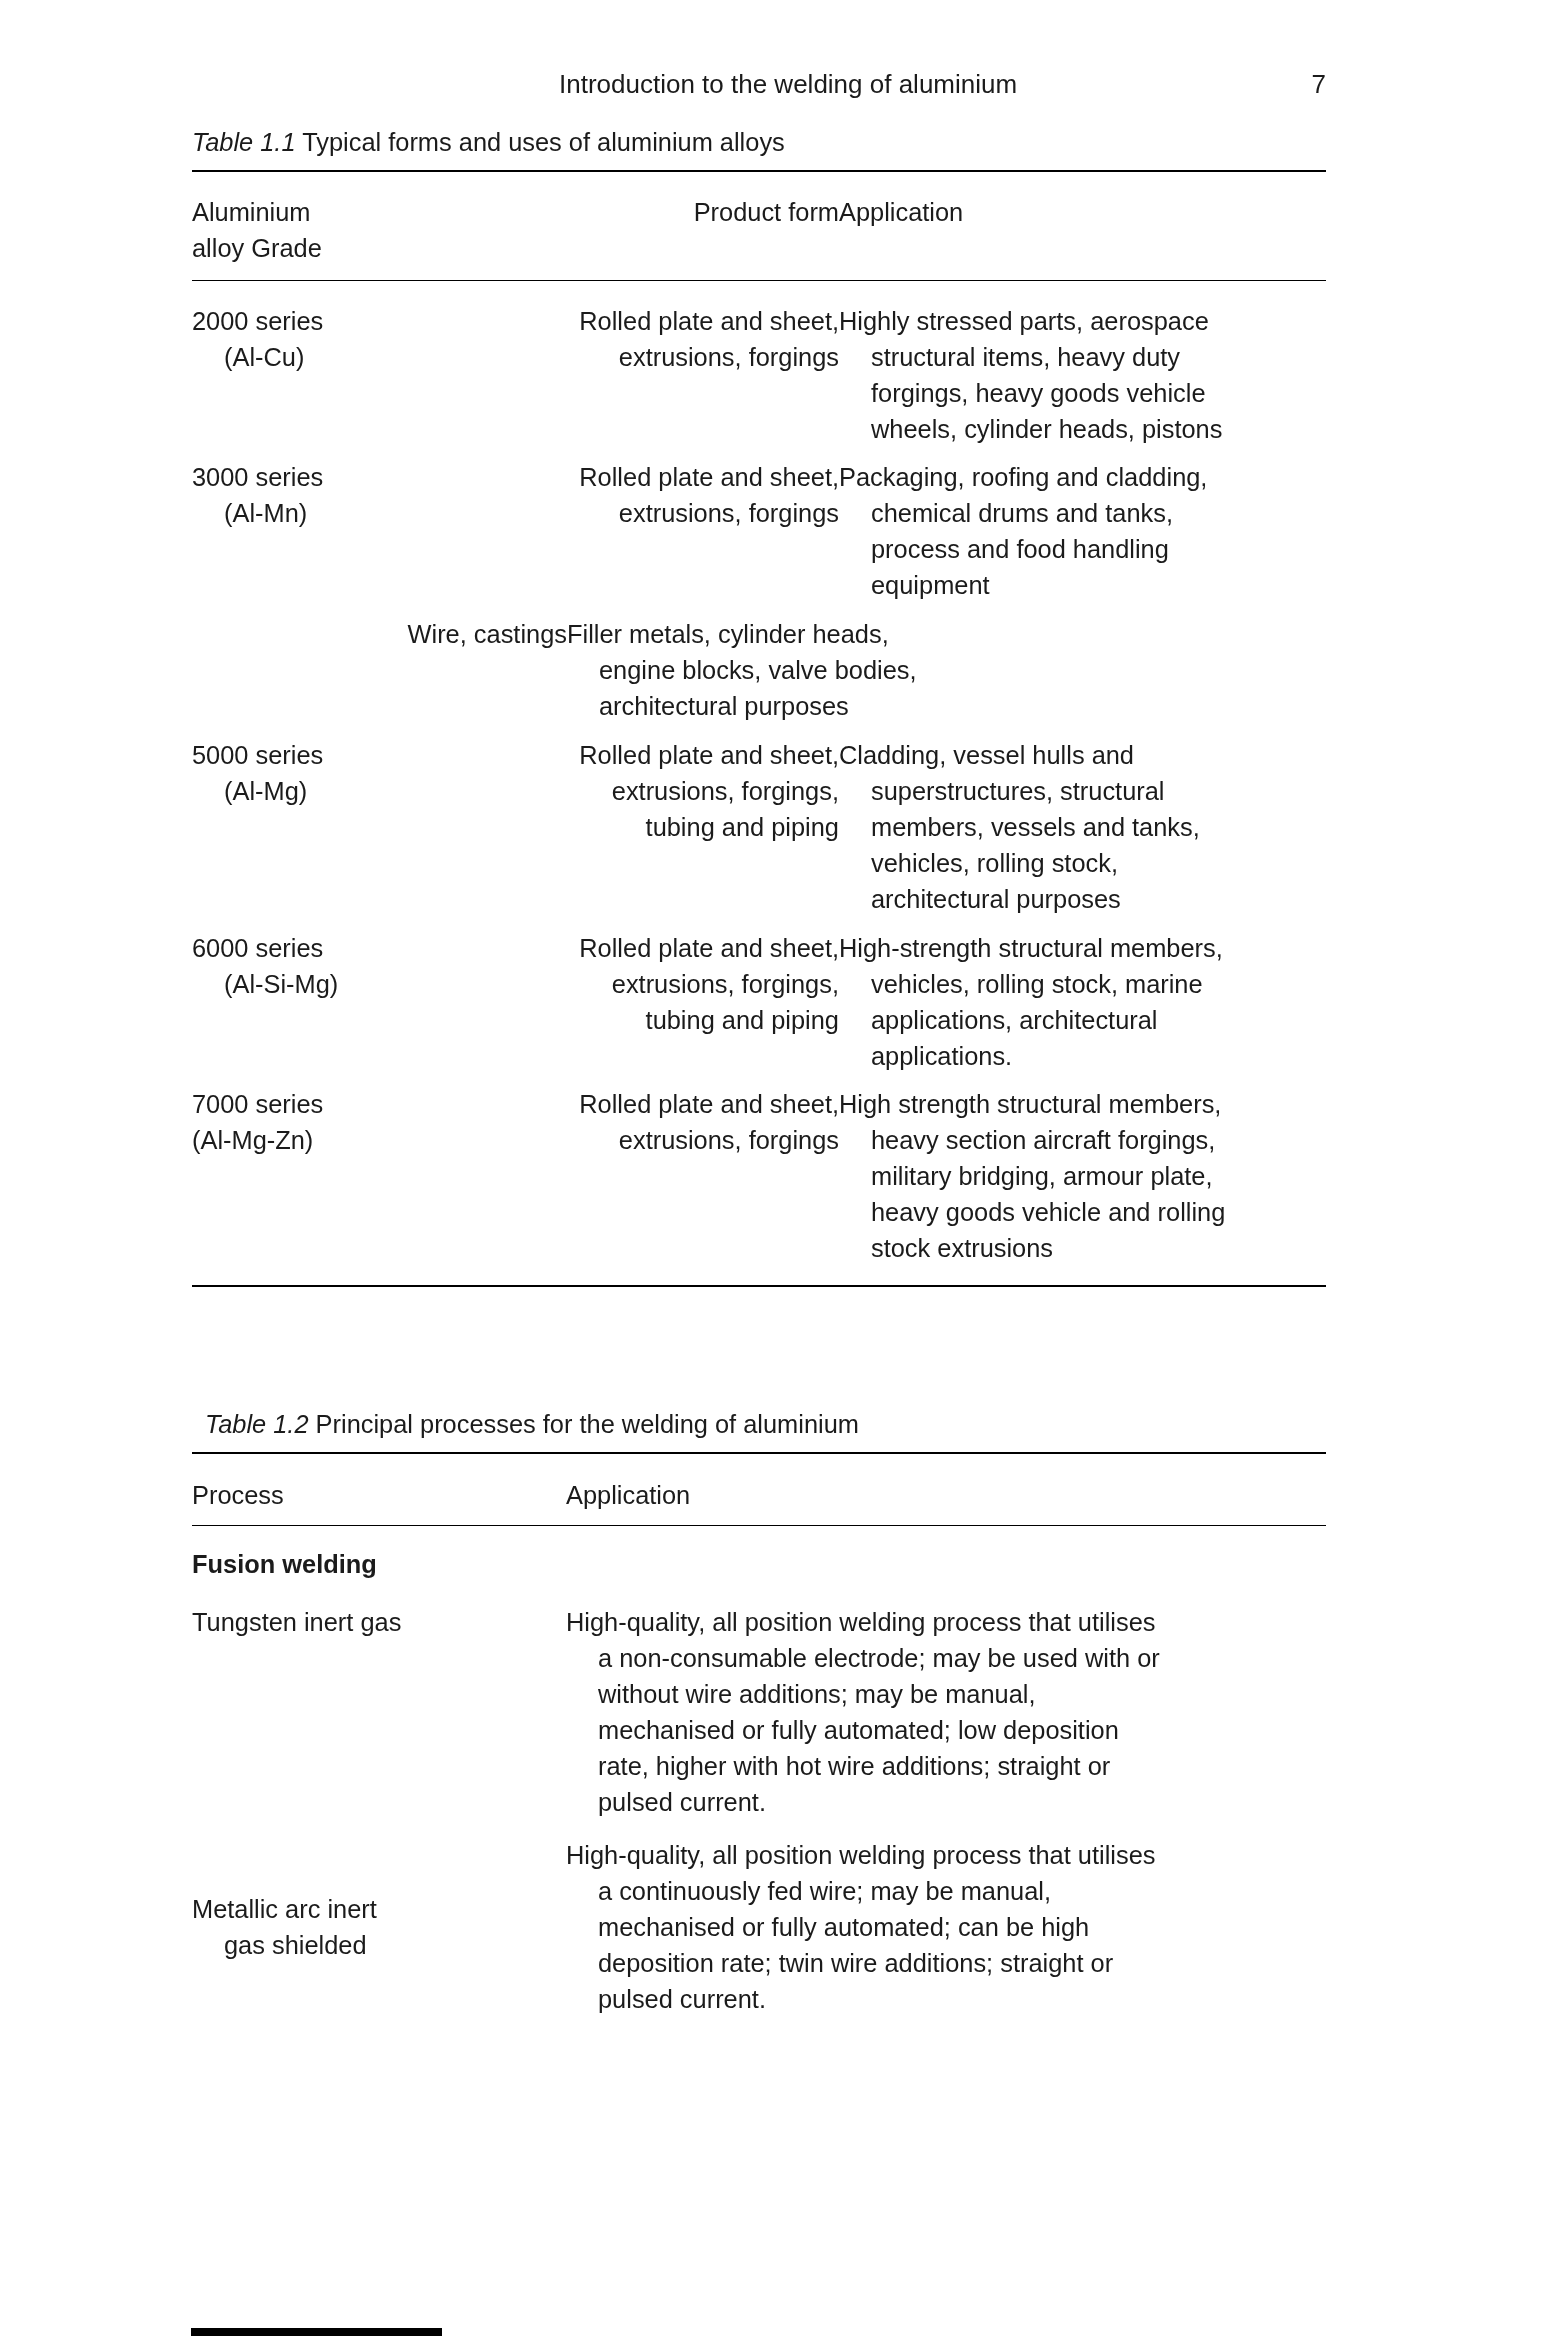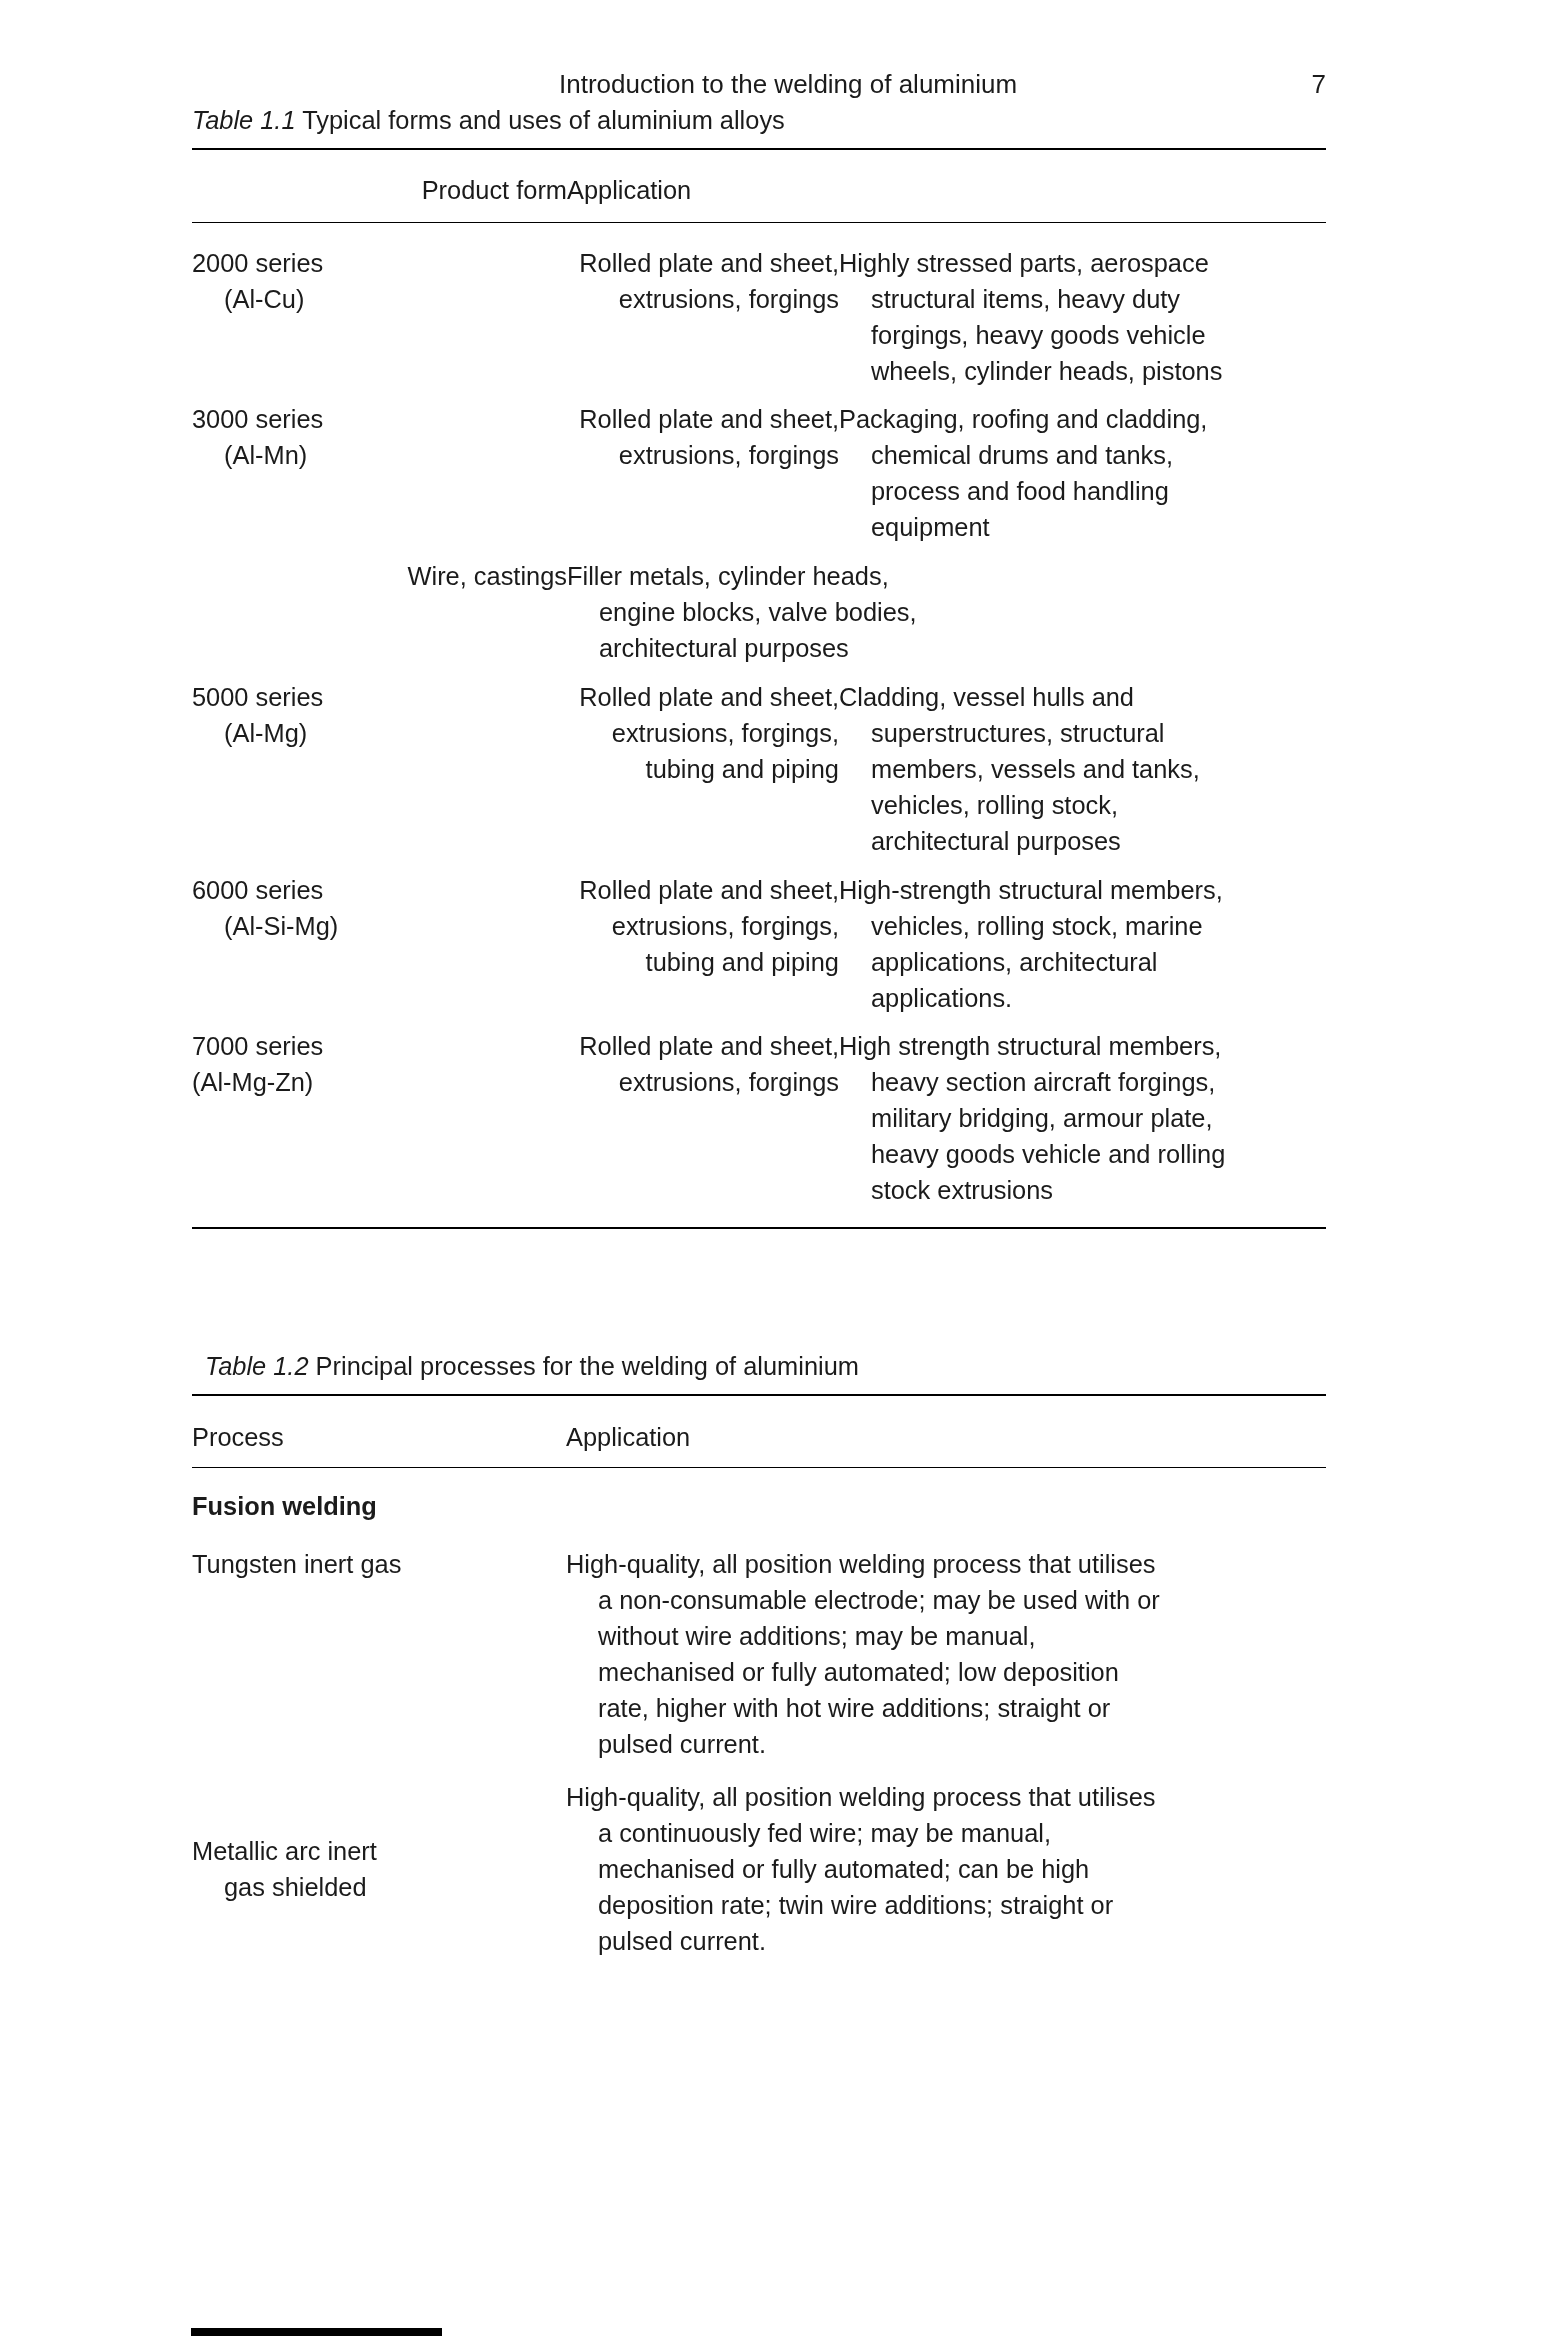--- a/index.html
+++ b/index.html
@@ -18,20 +18,21 @@
     top: 0;
     width: 1134px;
     padding-top: 66px;
     font-size: 25.4px;
     line-height: 36px;
   }
   .running-head {
     display: flex;
     align-items: baseline;
     font-size: 26px;
+    margin-bottom: 22px;
   }
   .rh-title { margin-left: 367px; }
   .rh-page { margin-left: auto; }
 
   .caption { margin-bottom: 10.2px; }
   .caption .cap-label { font-style: italic; }
   .caption-2 { margin-top: 119px; margin-left: 13px; }
 
   .rule { border: 0; border-top: 2.5px solid #000; height: 0; }
   .rule-mid { border-top: 1.7px solid #000; }
@@ -75,20 +76,22 @@
   </div>
 
   <div class="caption">
     <span class="cap-label">Table 1.1</span>
     <span class="cap-text">Typical forms and uses of aluminium alloys</span>
   </div>
 
   <div class="rule"></div>
 
   <div class="t1-row t1-head">
+    <div class="t1-c1 cell">Aluminium
+alloy Grade</div>
     <div class="t1-c2 cell">Product form</div>
     <div class="t1-c3 cell">Application</div>
   </div>
 
   <div class="rule rule-mid"></div>
 
   <div class="t1-body">
 
 
     <div class="t1-row">

